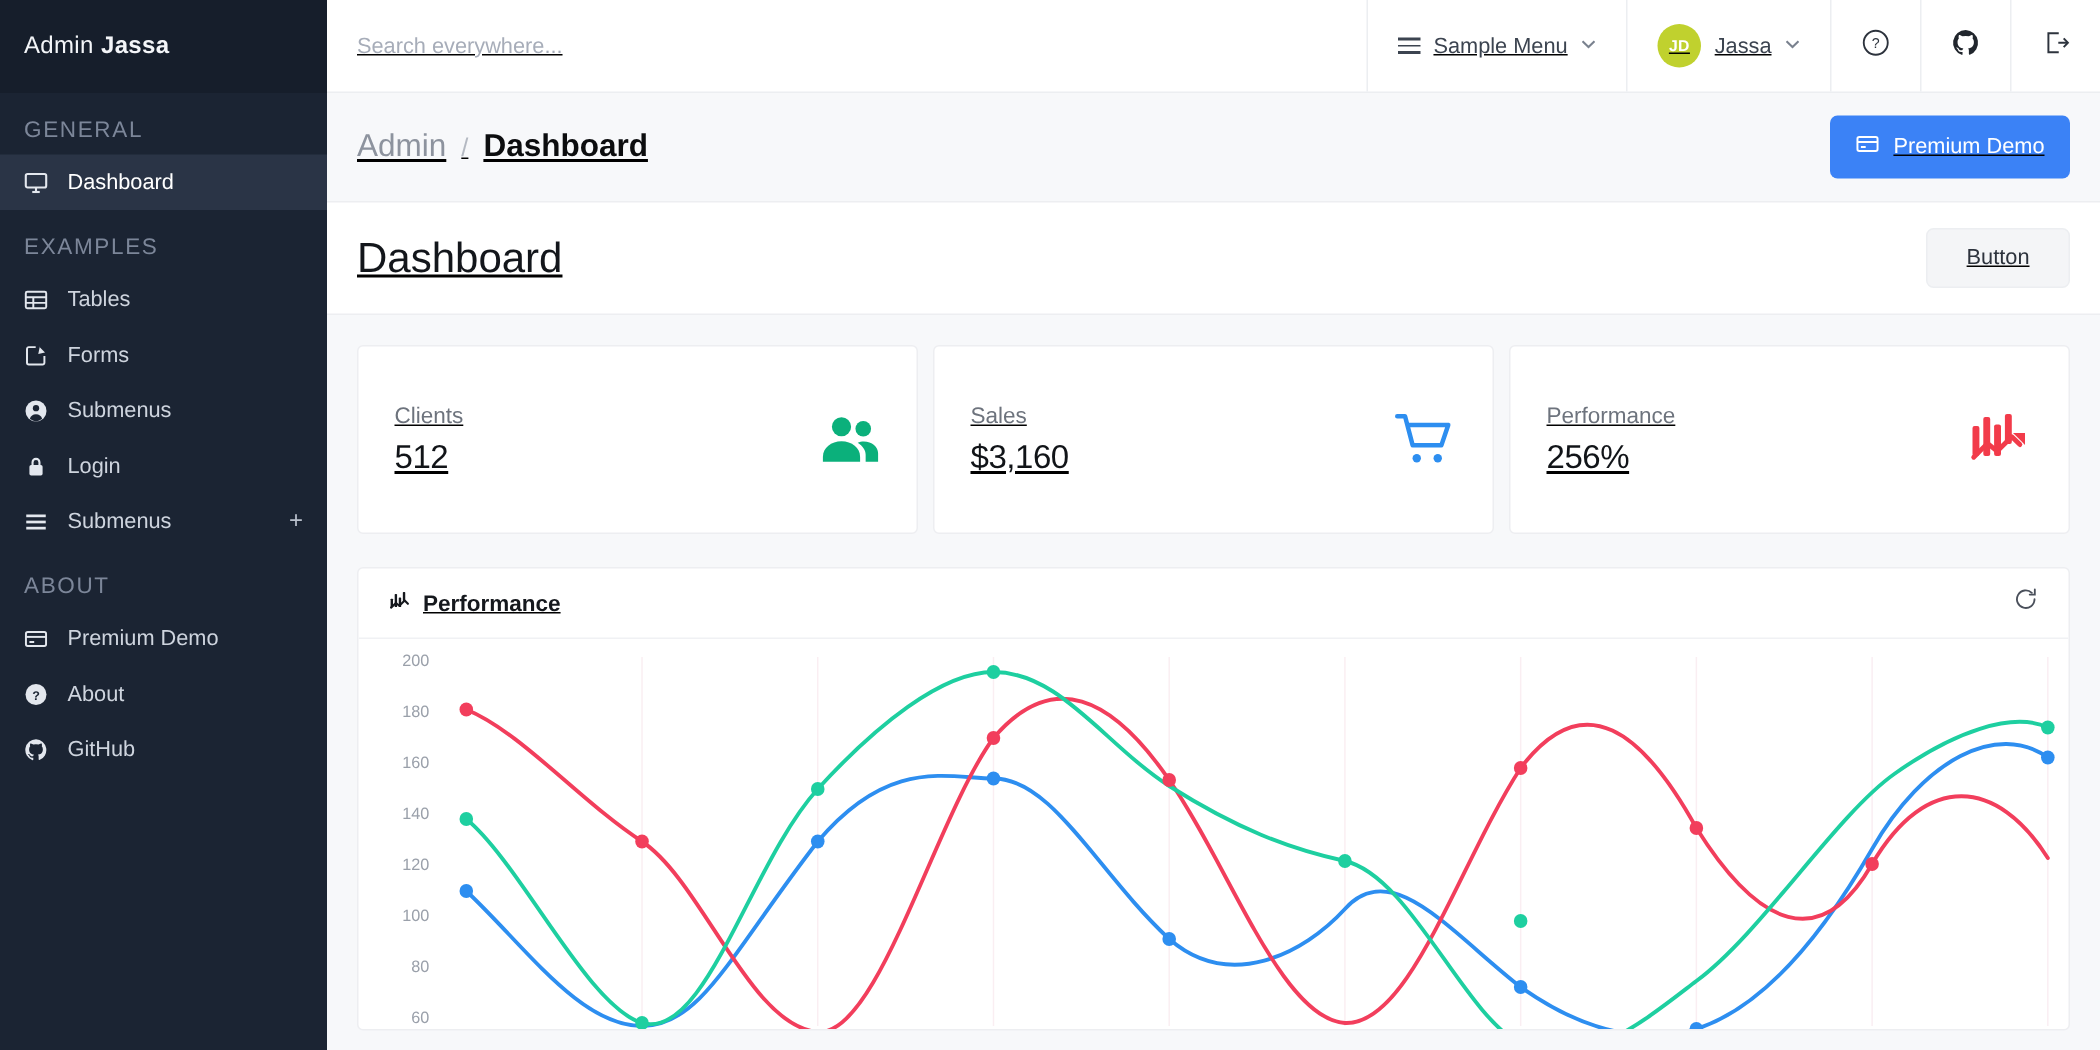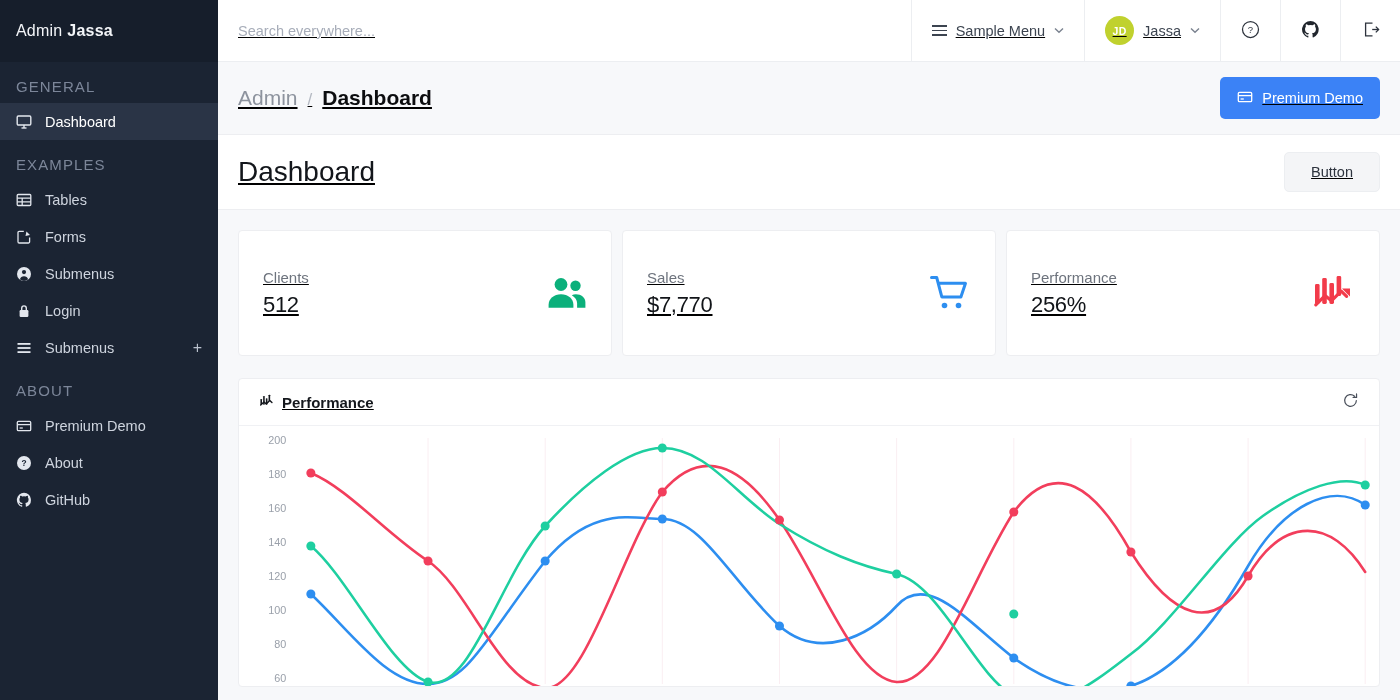--- a/index.html
+++ b/index.html
@@ -335,21 +335,21 @@
                 <circle cx="28.5" cy="9.8" r="5.2"></circle>
               <path d="M1.6 28.6c0-6 5.5-10.4 12.4-10.4s12.4 4.4 12.4 10.4v3.2H1.6z"></path>
               <path d="M24.8 19.2c1.2-.6 2.6-.9 4.1-.9 5.4 0 9.5 3.4 9.5 8v5.5h-8.3v-4.6c0-3.1-2-5.9-5.3-8z"></path>
             </svg>
           </div>
         </div>
 
         <div class="card">
           <div>
             <div class="card-label">Sales</div>
-            <div class="card-value">$7,770</div>
+            <div class="card-value">$3,160</div>
           </div>
           <div class="card-ico">
             <svg width="42" height="38" viewBox="0 0 42 38" fill="none" stroke="#2d8ef0" stroke-width="3" stroke-linecap="round" stroke-linejoin="round">
               <path d="M2.5 3.5h5.2l5.1 19.4h19.1l4.6-13.6H10.6"></path>
               <circle cx="15.5" cy="31.5" r="2.8" fill="#2d8ef0" stroke="none"></circle>
               <circle cx="29.5" cy="31.5" r="2.8" fill="#2d8ef0" stroke="none"></circle>
             </svg>
           </div>
         </div>
 

